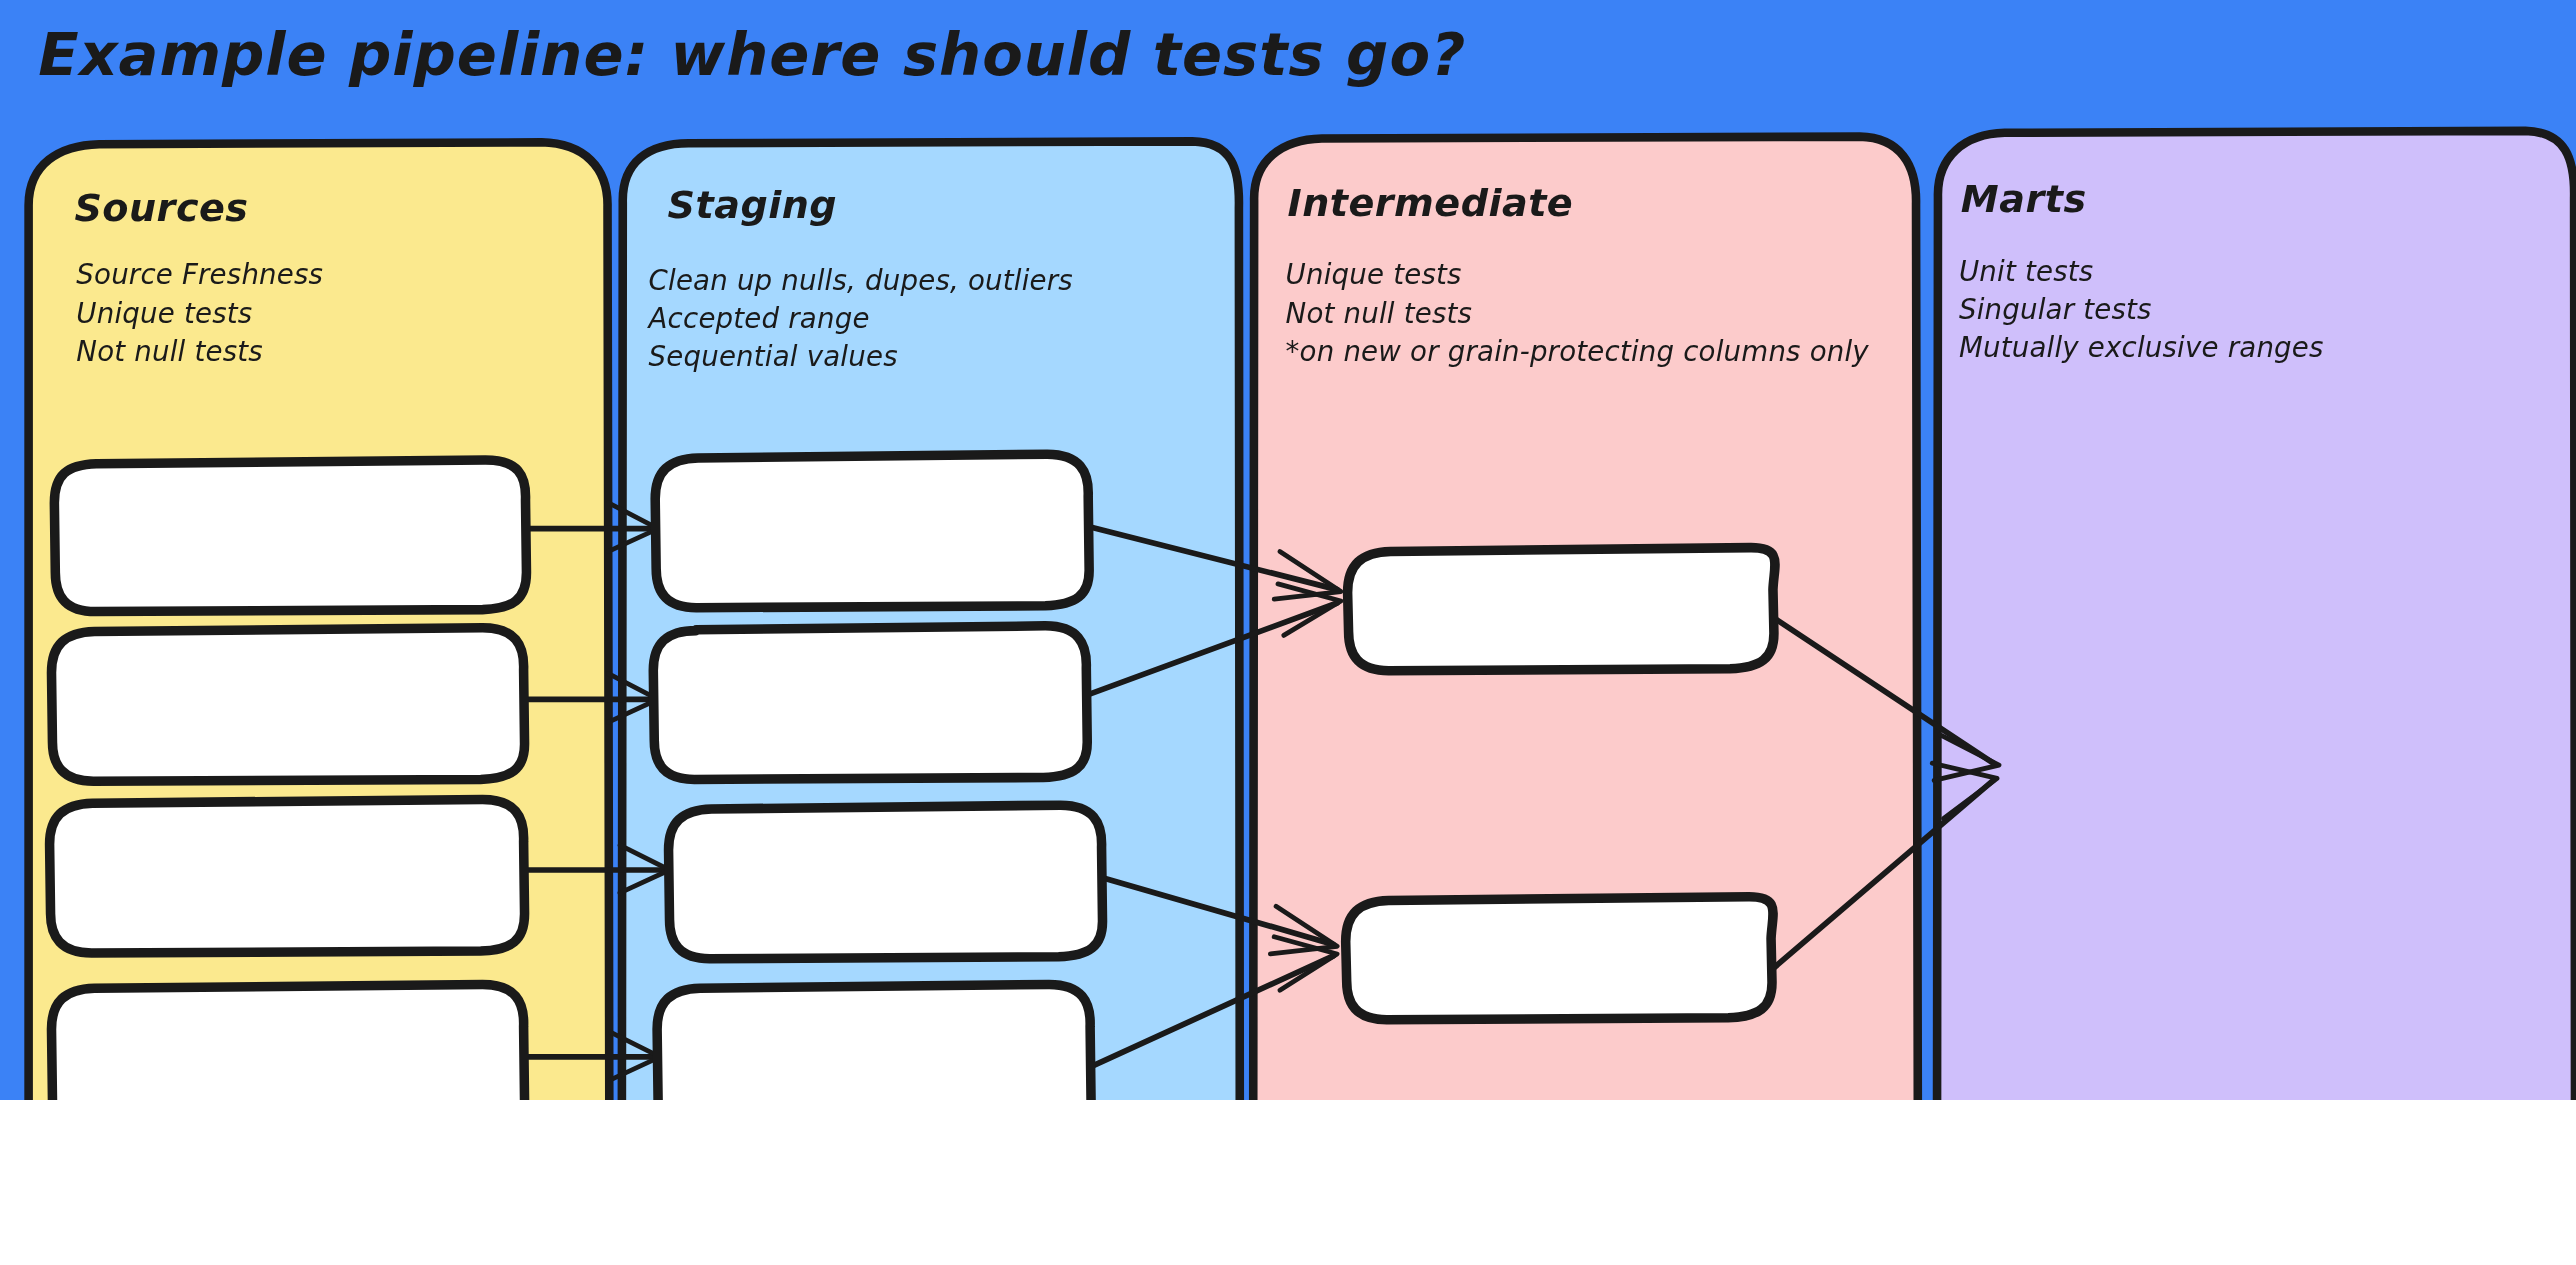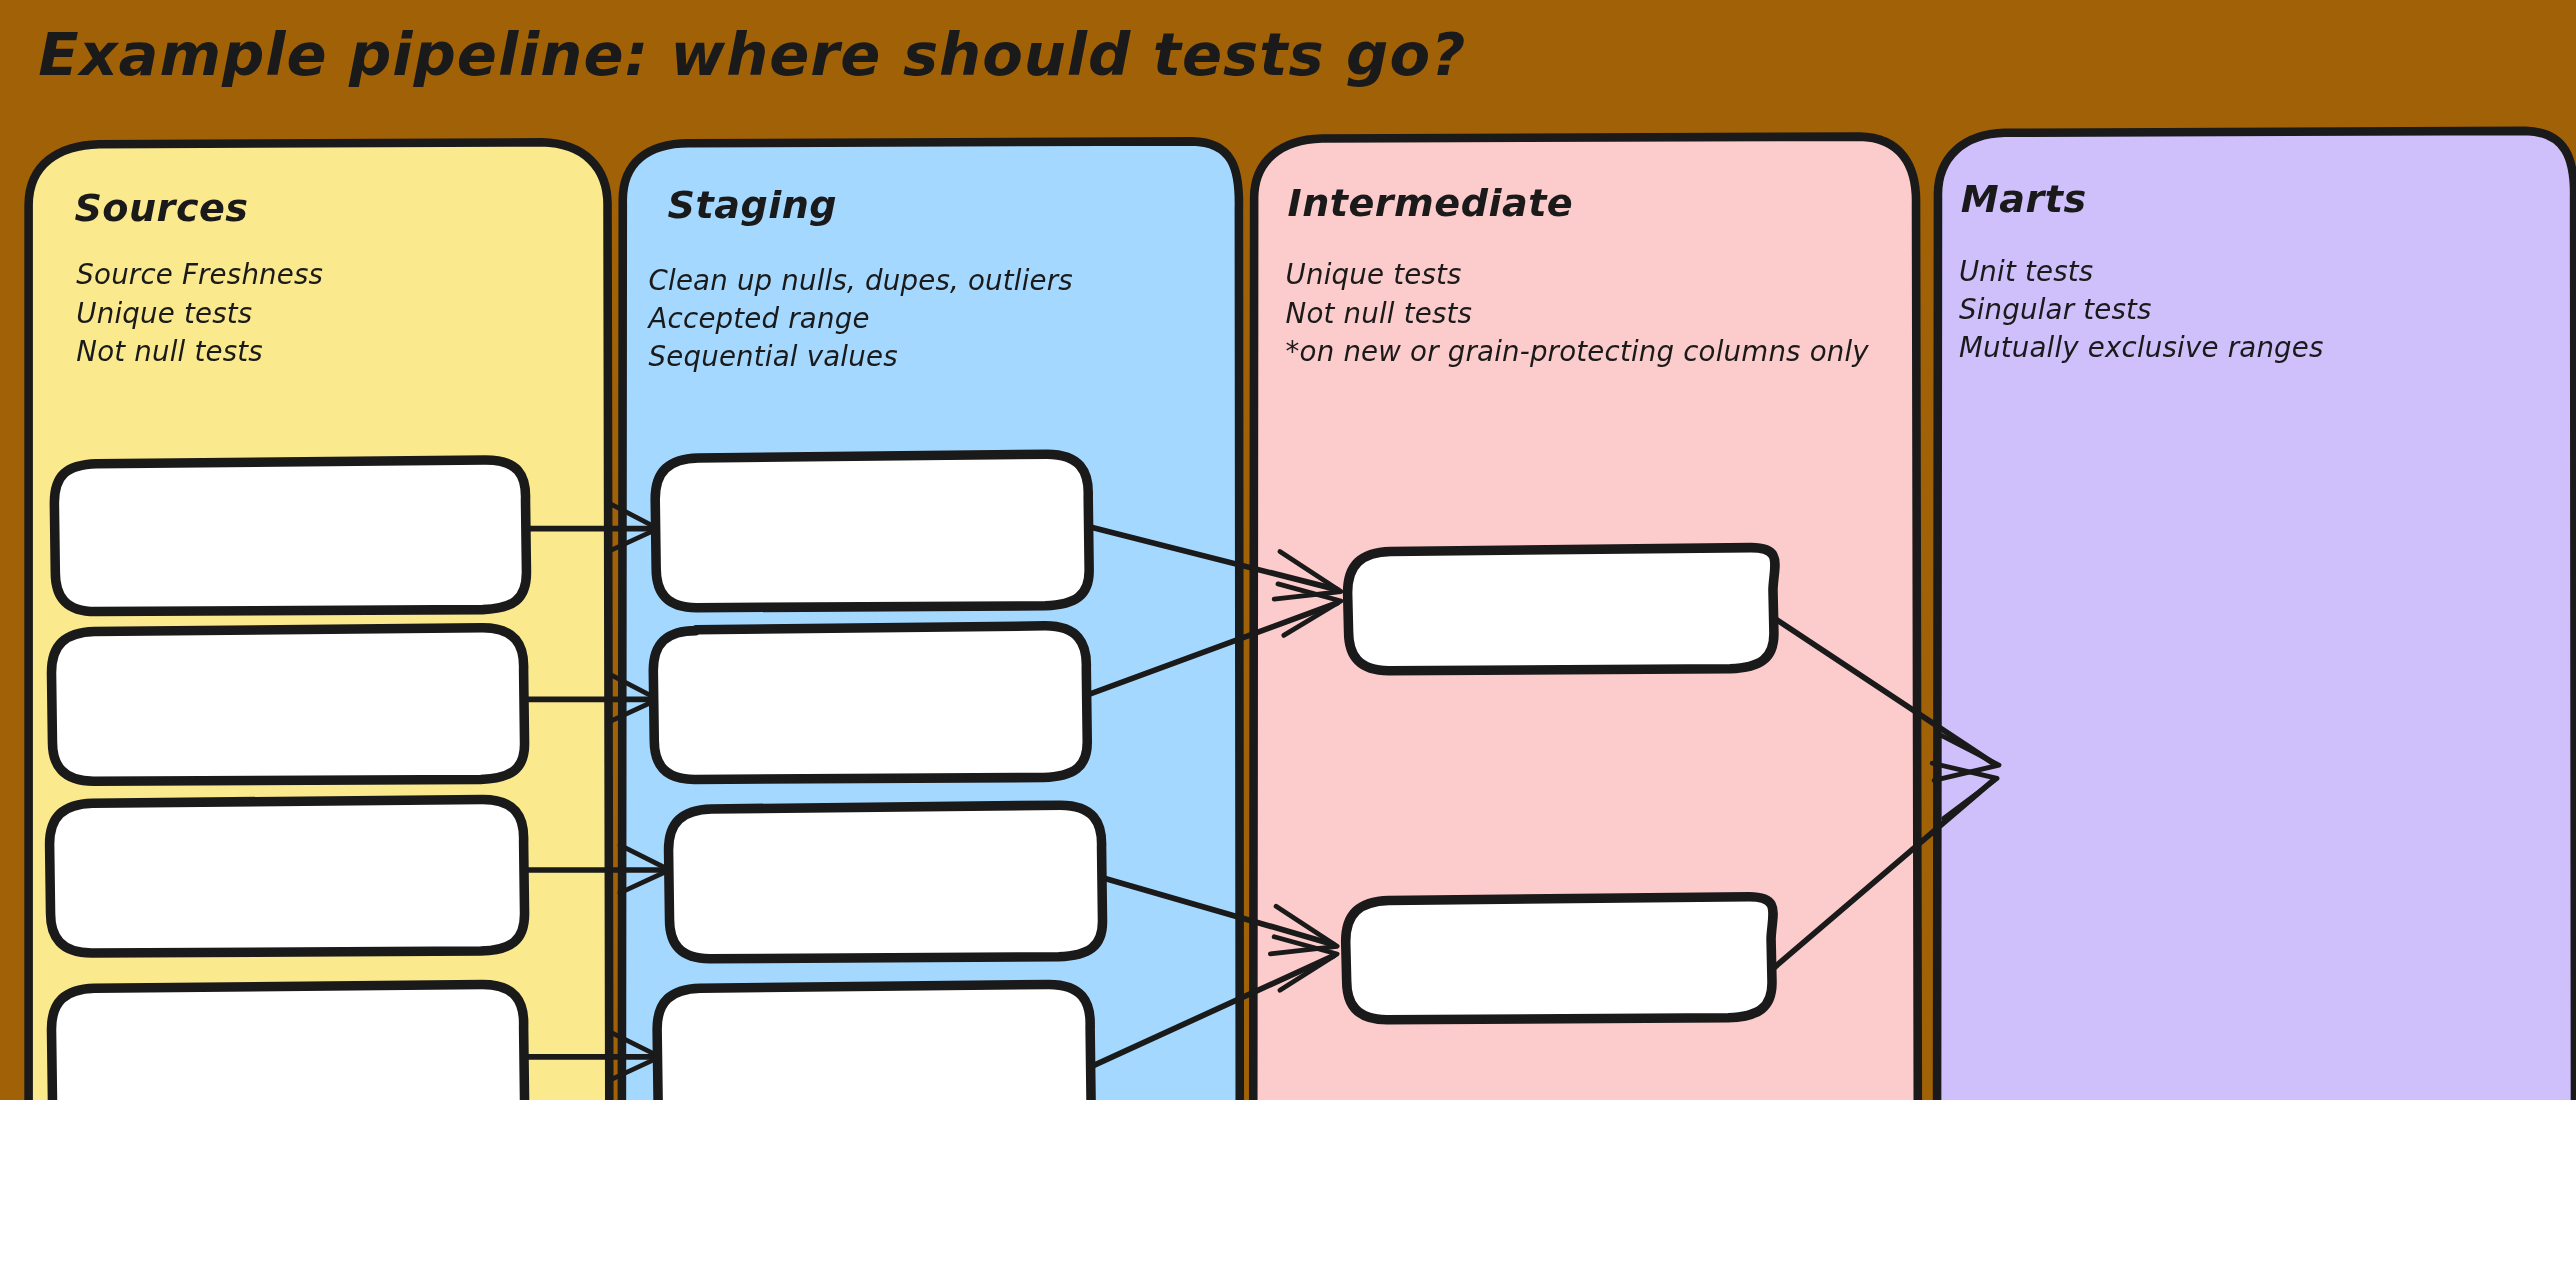--- a/index.html
+++ b/index.html
@@ -8,21 +8,21 @@
     padding: 0;
     background: #ffffff;
   }
   body {
     font-family: "DejaVu Sans", sans-serif;
   }
   #canvas {
     position: relative;
     width: 2576px;
     height: 1100px;
-    background: #a16207;
+    background: #3b82f6;
     overflow: hidden;
   }
   #diagram-svg {
     position: absolute;
     left: 0;
     top: 0;
     width: 2576px;
     height: 1266px;
   }
   .hand-title {

